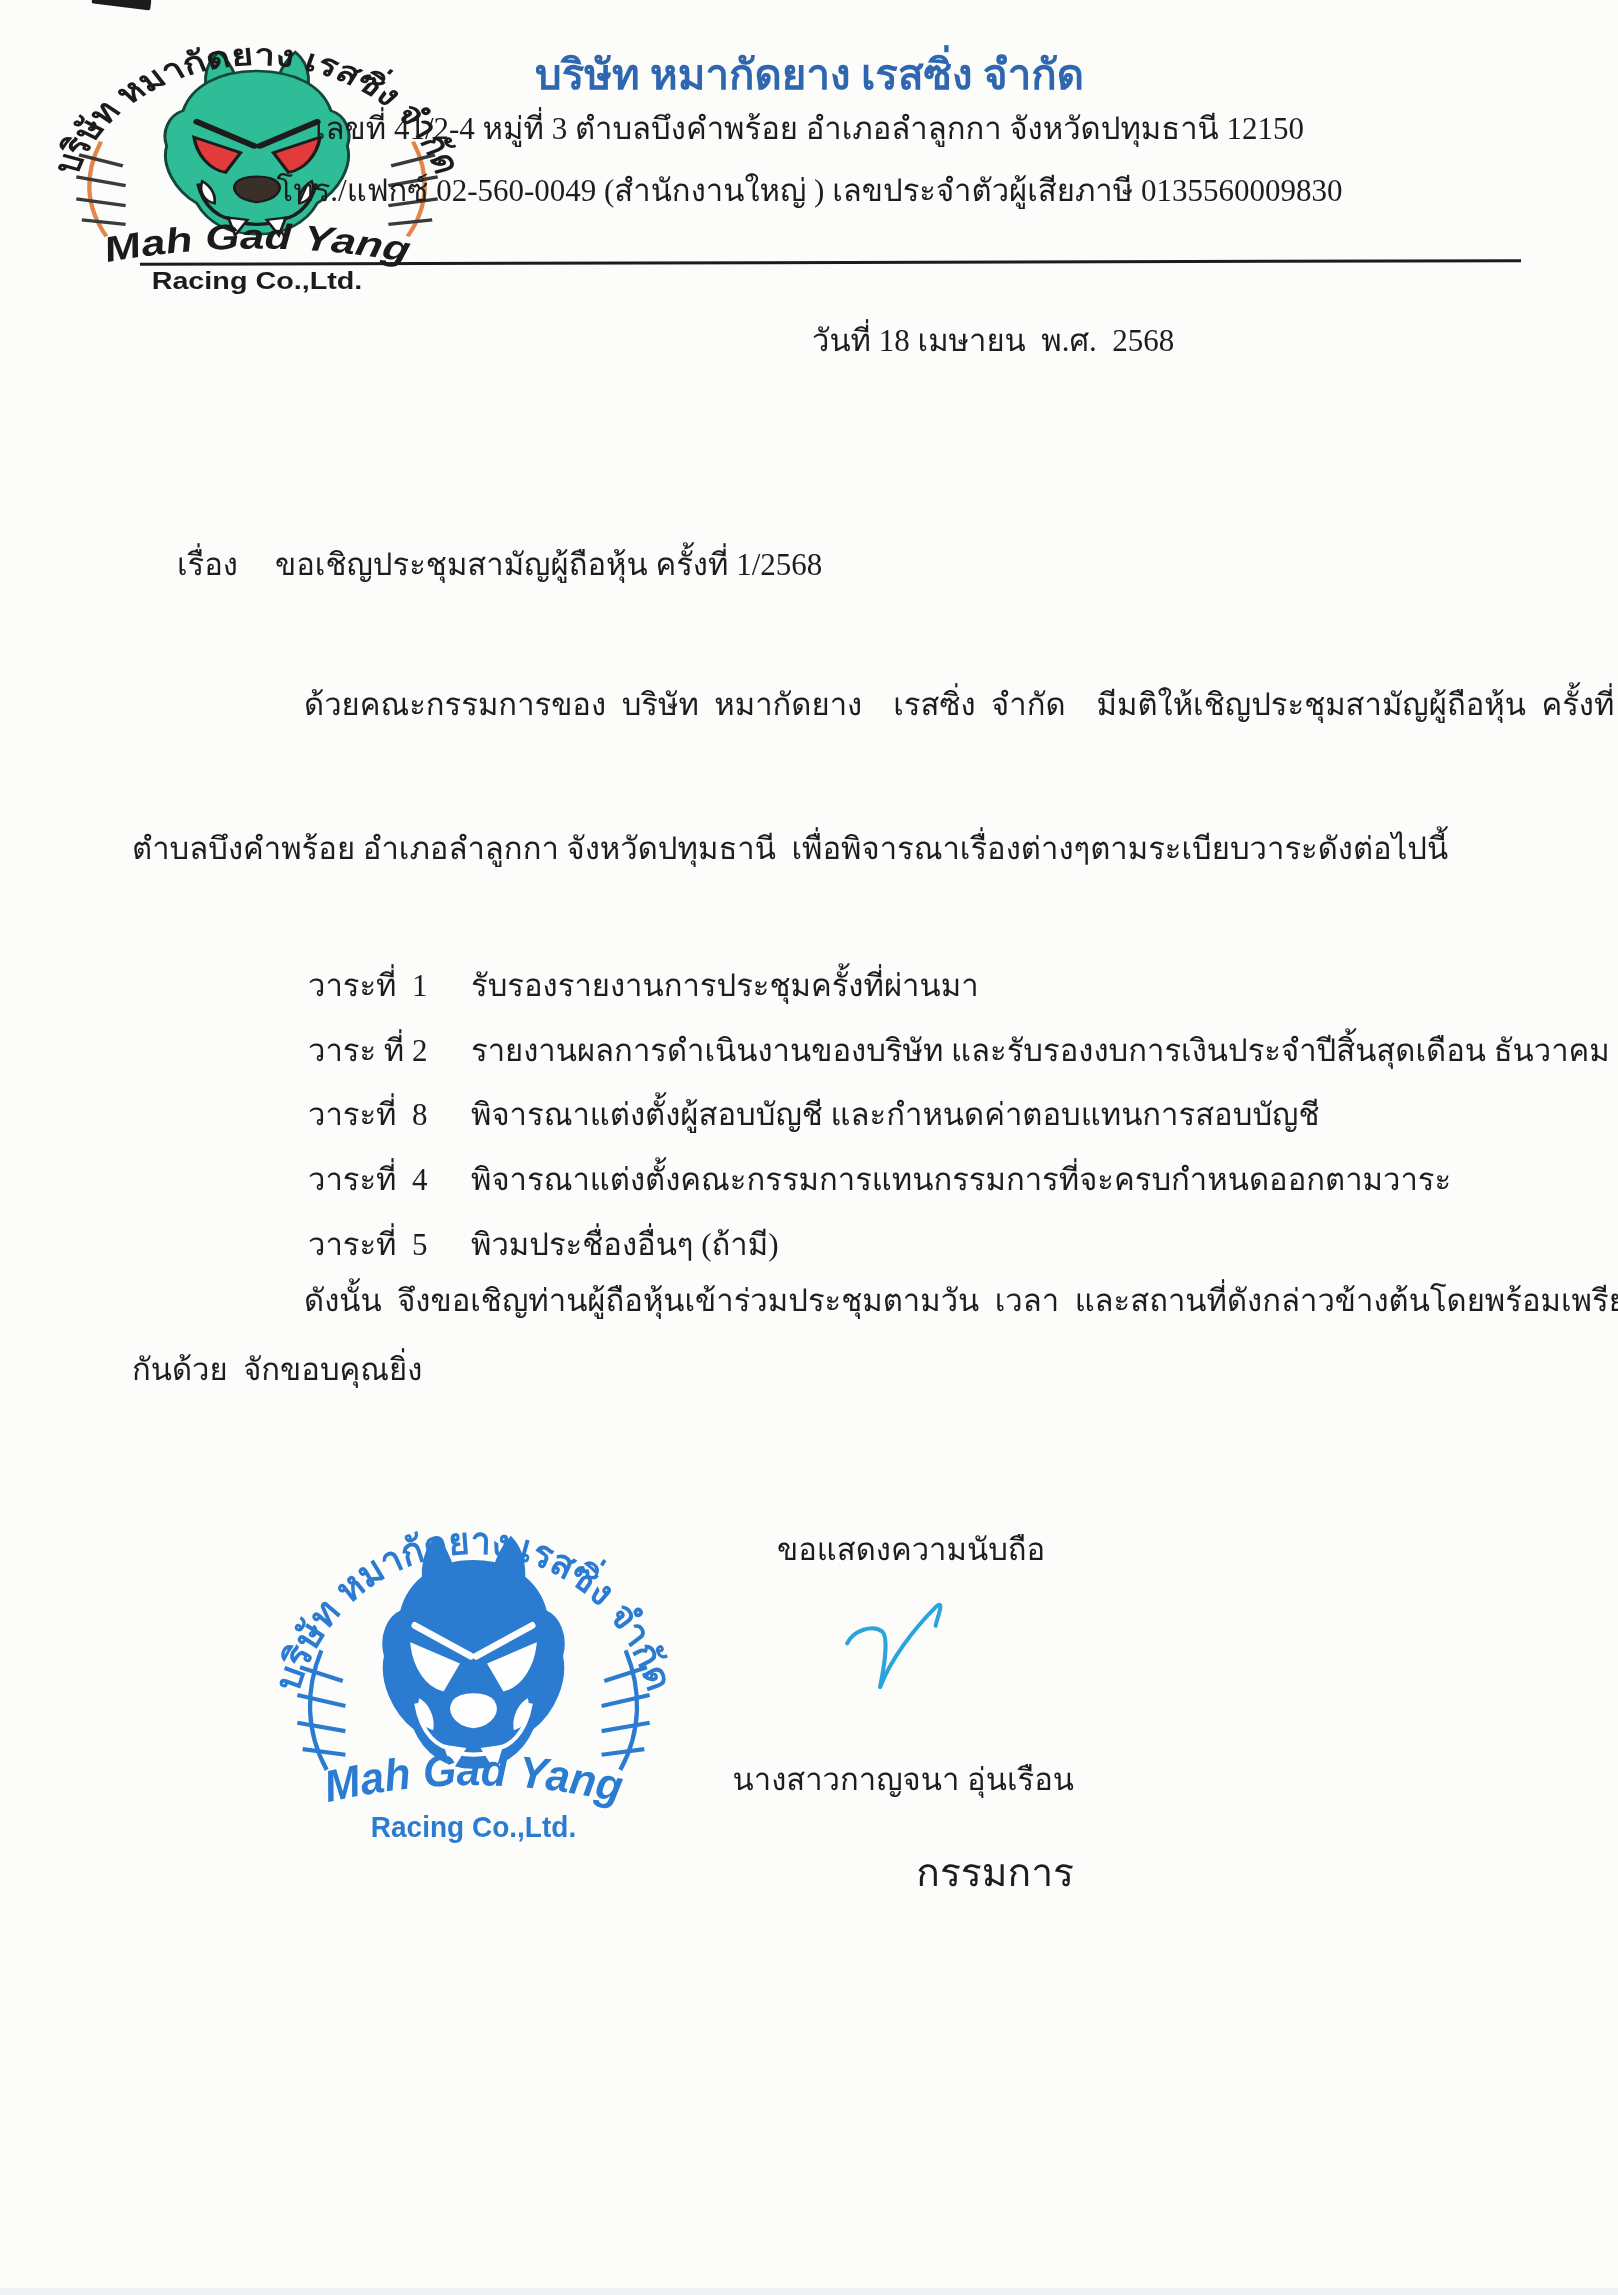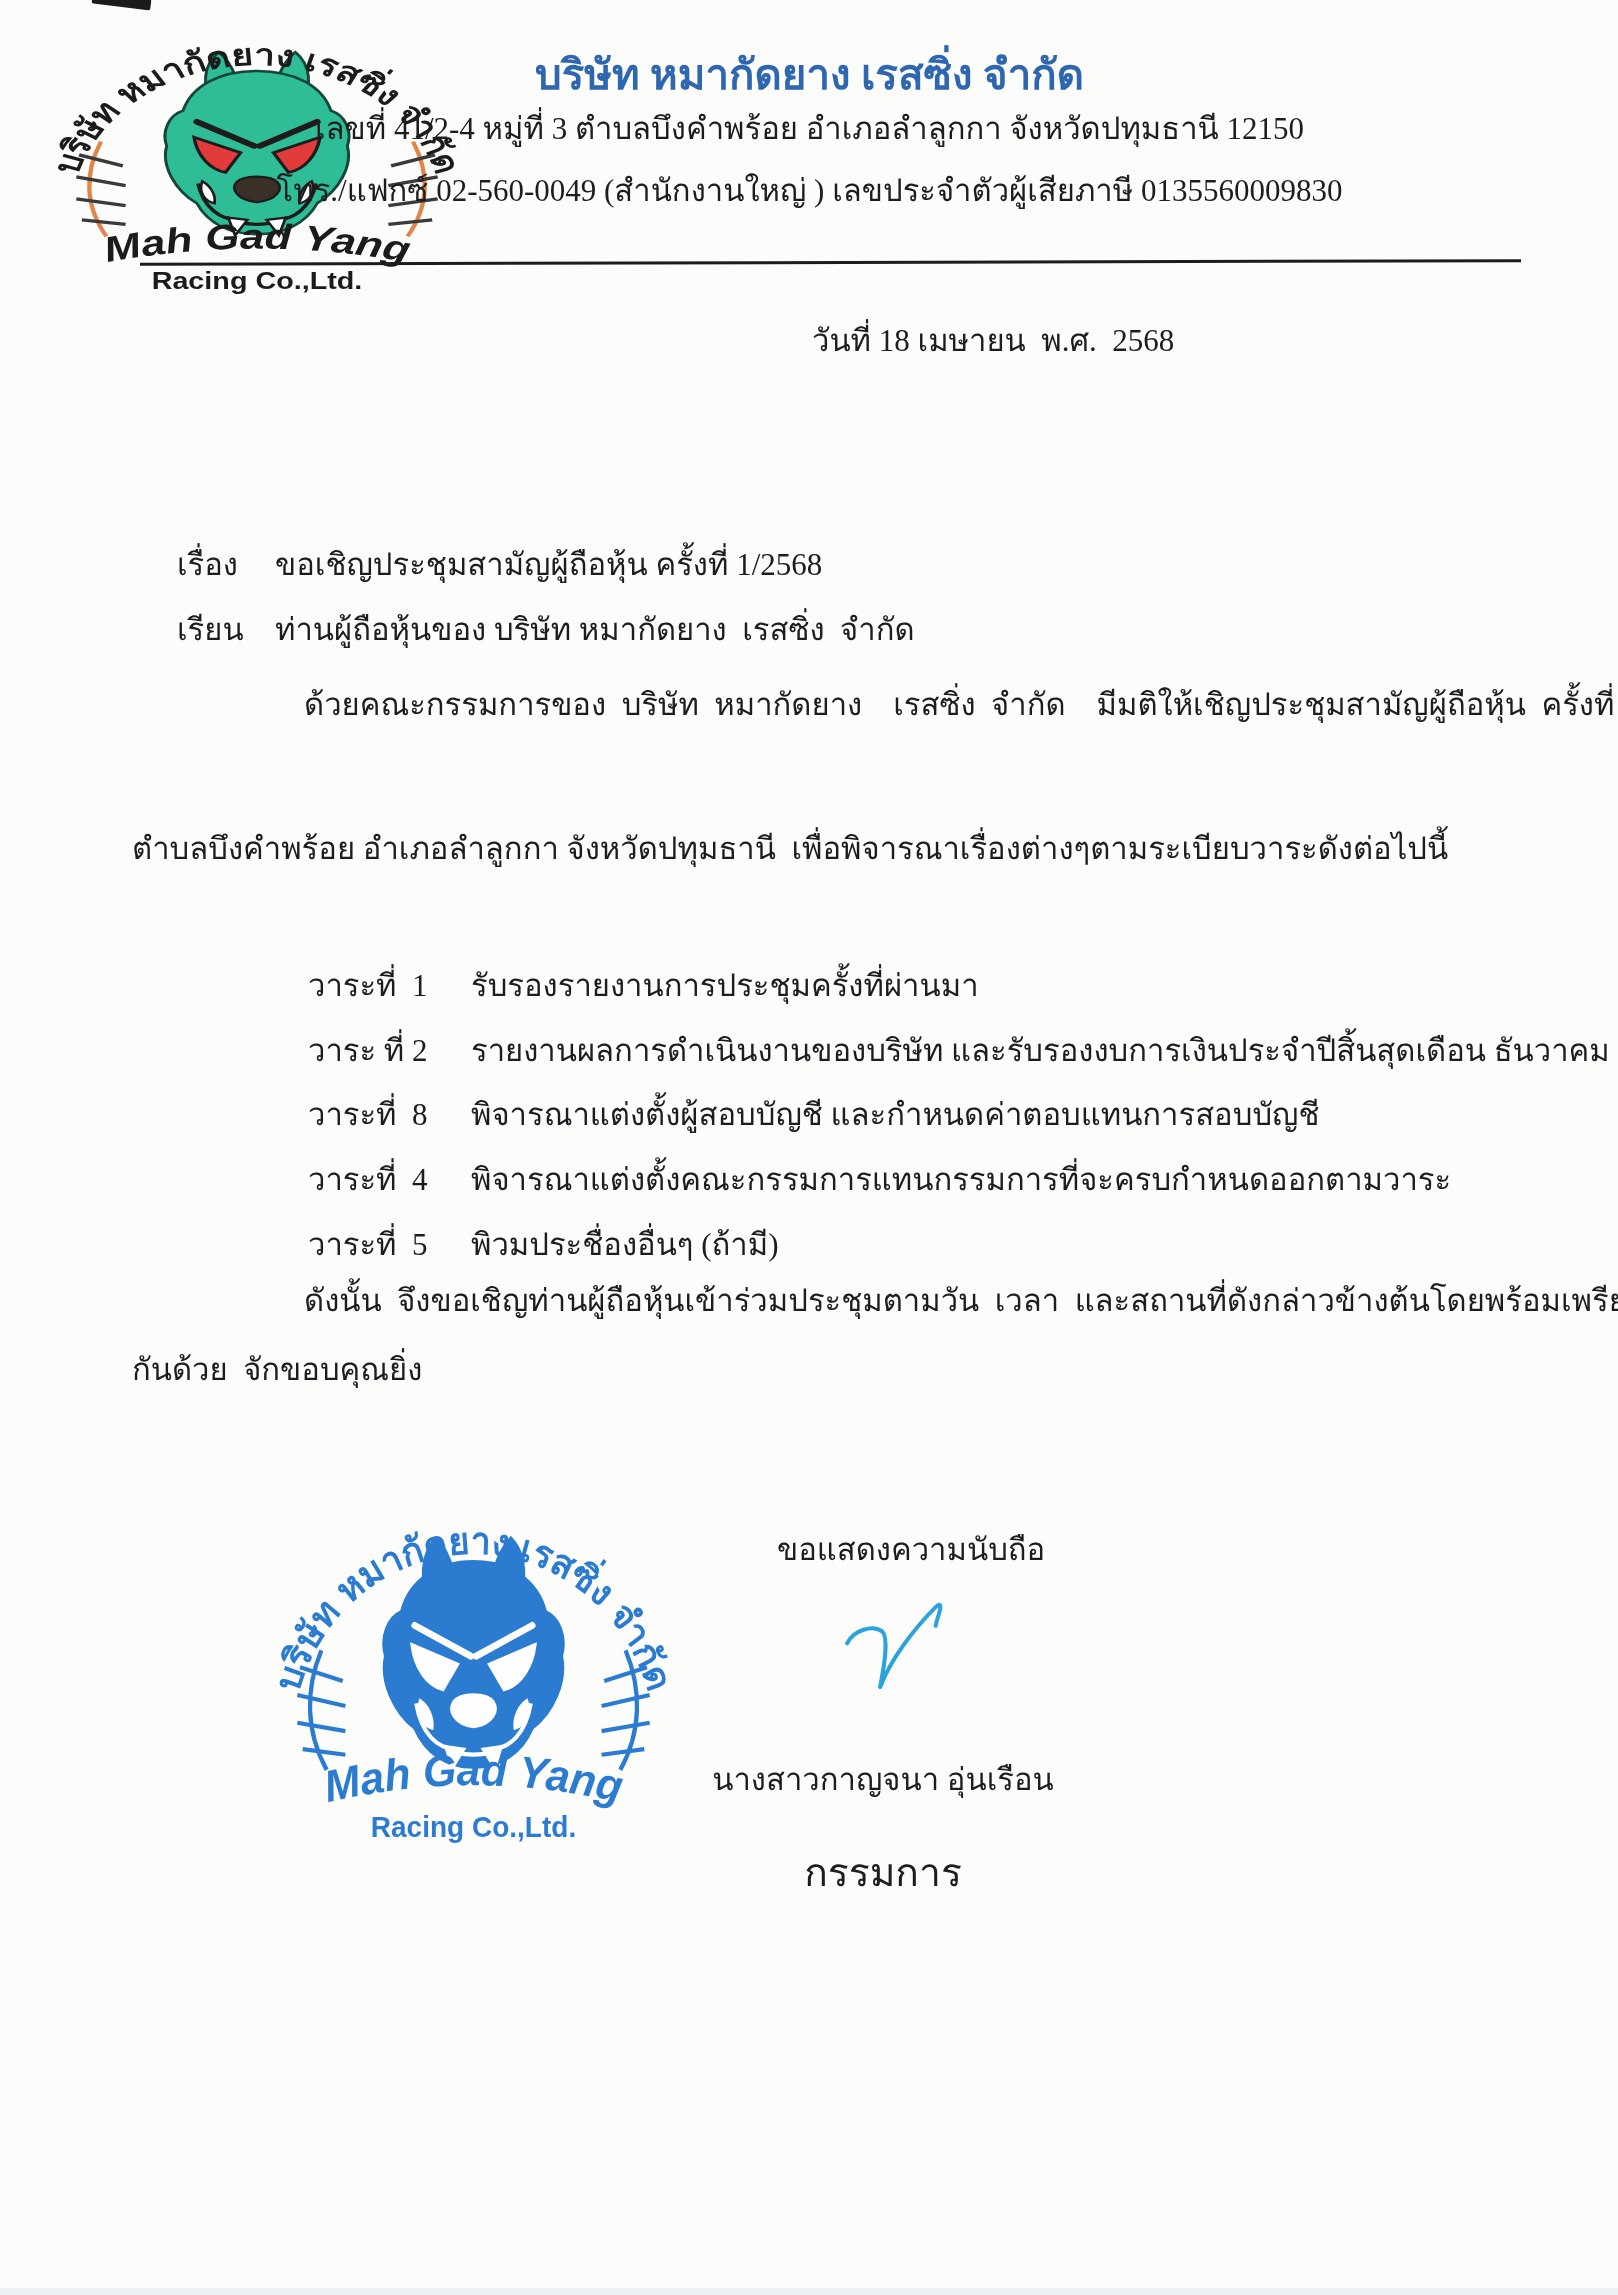--- a/index.html
+++ b/index.html
@@ -37,21 +37,21 @@
   .body-l1{top:687px;left:304px;}
   .body-l2{top:759px;left:132px;}
   .body-l3{top:831px;left:132px;}
   .agenda{left:277px;}
   .agenda .label-col{width:163px;}
   .ag1{top:932px;} .ag2{top:997px;} .ag3{top:1061px;} .ag4{top:1126px;} .ag5{top:1191px;}
   .closing-l1{top:1283px;left:304px;}
   .closing-l2{top:1352px;left:132px;}
   .salutation{top:1532px;left:777px;}
   .signature-mark{position:absolute;top:1591px;left:835px;width:161px;height:125px;}
-  .signer-block{position:absolute;top:1754px;left:692px;width:382px;text-align:center;}
+  .signer-block{position:absolute;top:1754px;left:692px;width:382px;text-align:right;}
   .signer-name{font-size:31px;white-space:pre;}
   .signer-title{font-size:39px;margin-top:37px;white-space:pre;font-family:Liberation Mono, monospace;}
   .logo-wrap{position:absolute;}
   .logo-header{left:38px;top:6.6px;width:438px;height:289px;}
   .logo-stamp{left:260px;top:1481px;width:427px;height:364px;opacity:0.94;}
   .logo-green{
     --head:#2fbd97; --outline:#14463a; --detail:#1c1c1c; --eye:#e23b3b;
     --nose:#3a3028; --teeth:#ffffff; --text:#1b1b1b; --lace1:#e2854a; --lace2:#3a3a3a;
   }
   .logo-blue{
@@ -118,23 +118,20 @@
   <div class="company-name">บริษัท หมากัดยาง เรสซิ่ง จำกัด</div>
   <div class="line centered address">เลขที่ 41/2-4 หมู่ที่ 3 ตำบลบึงคำพร้อย อำเภอลำลูกกา จังหวัดปทุมธานี 12150</div>
   <div class="line centered contact">โทร./แฟกซ์ 02-560-0049 (สำนักงานใหญ่ ) เลขประจำตัวผู้เสียภาษี 0135560009830</div>
   <div class="divider"></div>
 
   <div class="line date-line">วันที่ 18 เมษายน  พ.ศ.  2568</div>
 
   <div class="line subject-row">
     <span class="label-col">เรื่อง</span><span>ขอเชิญประชุมสามัญผู้ถือหุ้น ครั้งที่ 1/2568</span>
   </div>
-  <div class="line to-row">
-    <span class="label-col">เรียน</span><span>ท่านผู้ถือหุ้นของ บริษัท หมากัดยาง  เรสซิ่ง  จำกัด</span>
-  </div>
 
   <div class="line body-l1">ด้วยคณะกรรมการของ  บริษัท  หมากัดยาง    เรสซิ่ง  จำกัด    มีมติให้เชิญประชุมสามัญผู้ถือหุ้น  ครั้งที่  1</div>
   <div class="line body-l3">ตำบลบึงคำพร้อย อำเภอลำลูกกา จังหวัดปทุมธานี  เพื่อพิจารณาเรื่องต่างๆตามระเบียบวาระดังต่อไปนี้</div>
 
   <div class="line agenda ag1">
     <span class="label-col">วาระที่  1</span><span>รับรองรายงานการประชุมครั้งที่ผ่านมา</span>
   </div>
   <div class="line agenda ag2">
     <span class="label-col">วาระ ที่ 2</span><span>รายงานผลการดำเนินงานของบริษัท และรับรองงบการเงินประจำปีสิ้นสุดเดือน ธันวาคม 2567</span>
   </div>

